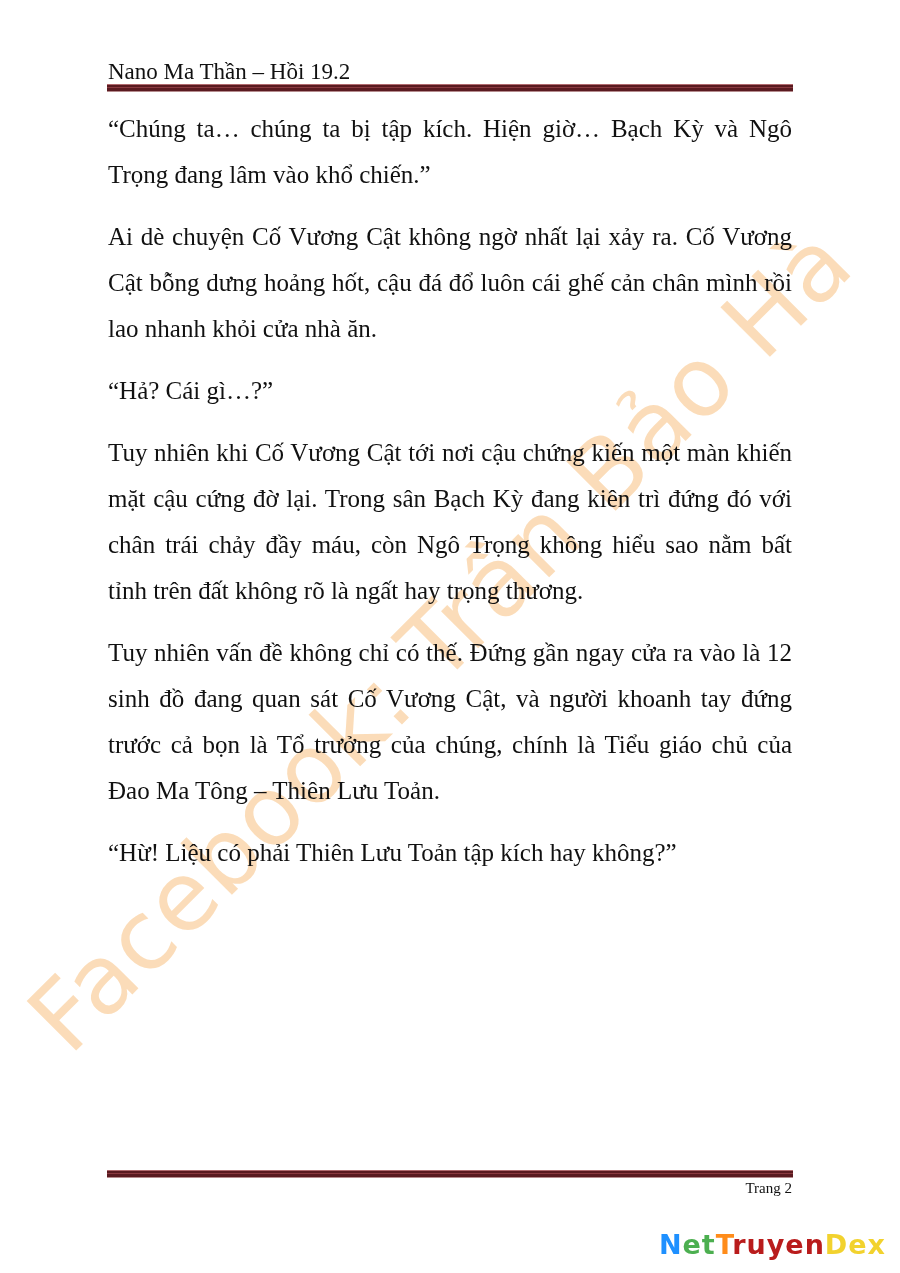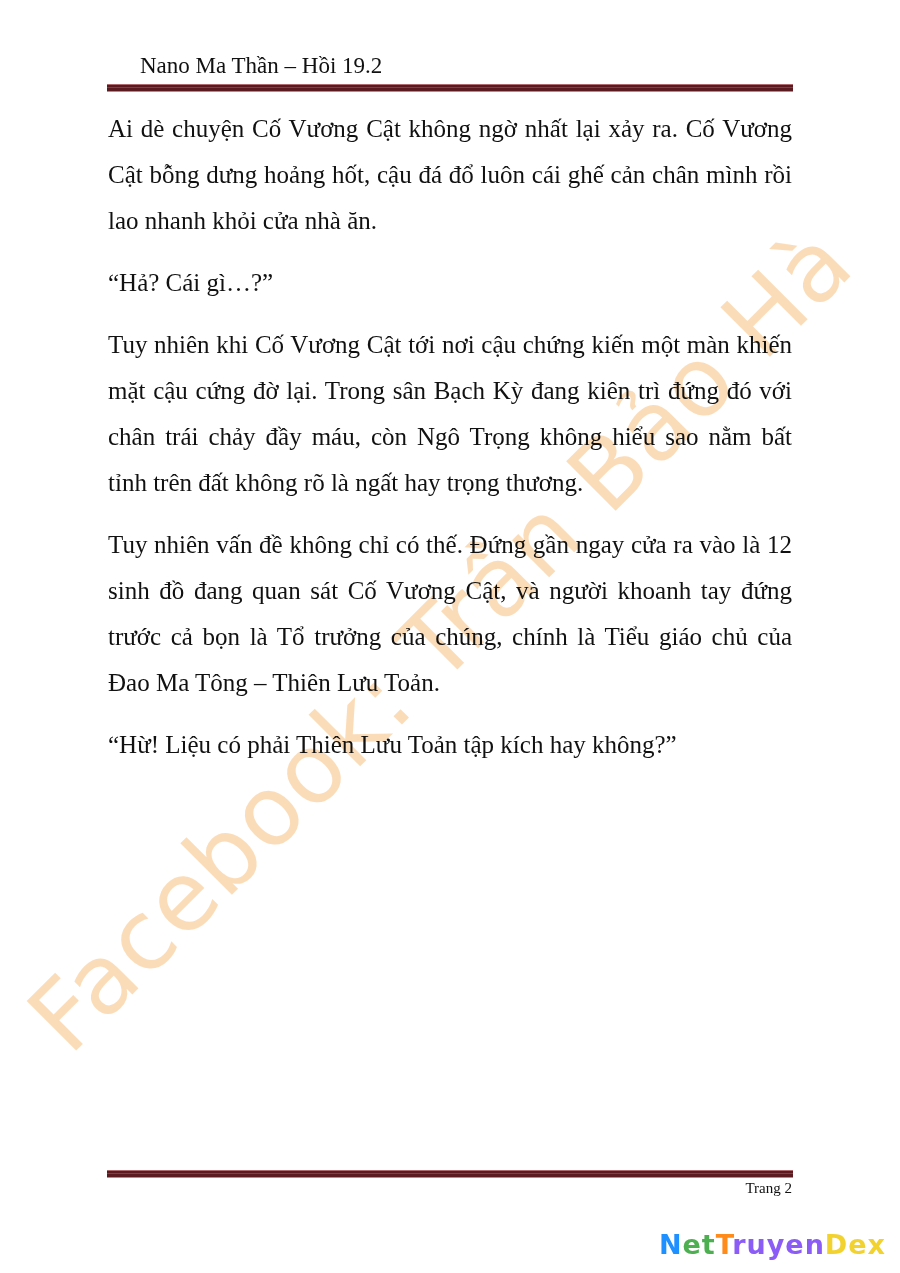--- a/index.html
+++ b/index.html
@@ -36,25 +36,24 @@
       z-index: 1;
     }
     .header {
       position: absolute;
       left: 108px;
       right: 108px;
       top: 52px;
       height: 34px;
       display: flex;
       justify-content: space-between;
-      align-items: flex-start;
+      align-items: flex-end;
       font-size: 23px;
       line-height: 28px;
       z-index: 2;
-      margin-left: 32px;
     }
     .rule {
       position: absolute;
       left: 107px;
       width: 686px;
       height: 6px;
       background: #5a1a20;
       border-top: 1px solid #b06a6e;
       border-bottom: 1px solid #b58c8e;
       z-index: 2;
@@ -108,28 +107,29 @@
 
   <div class="watermark">Facebook: Trần Bảo Hà</div>
 
   <div class="header">
     <span>Nano Ma Thần – Hồi 19.2</span>
   </div>
 
   <div class="rule top"></div>
 
   <div class="body">
+    <p>“Chúng ta… chúng ta bị tập kích. Hiện giờ… Bạch Kỳ và Ngô Trọng đang lâm vào khổ chiến.”</p>
     <p>Ai dè chuyện Cố Vương Cật không ngờ nhất lại xảy ra. Cố Vương Cật bỗng dưng hoảng hốt, cậu đá đổ luôn cái ghế cản chân mình rồi lao nhanh khỏi cửa nhà ăn.</p>
     <p>“Hả? Cái gì…?”</p>
     <p>Tuy nhiên khi Cố Vương Cật tới nơi cậu chứng kiến một màn khiến mặt cậu cứng đờ lại. Trong sân Bạch Kỳ đang kiên trì đứng đó với chân trái chảy đầy máu, còn Ngô Trọng không hiểu sao nằm bất tỉnh trên đất không rõ là ngất hay trọng thương.</p>
     <p>Tuy nhiên vấn đề không chỉ có thế. Đứng gần ngay cửa ra vào là 12 sinh đồ đang quan sát Cố Vương Cật, và người khoanh tay đứng trước cả bọn là Tổ trưởng của chúng, chính là Tiểu giáo chủ của Đao Ma Tông – Thiên Lưu Toản.</p>
     <p>“Hừ! Liệu có phải Thiên Lưu Toản tập kích hay không?”</p>
   </div>
 
   <div class="rule bottom"></div>
 
   <div class="footer-page">Trang 2</div>
 
   <div class="brand">
-    <span style="color: rgb(30, 144, 255);">N</span><span style="color: rgb(76, 175, 80); text-align: center;">et</span><span style="color: rgb(255, 140, 26);">T</span><span style="color: #8b5cf6; text-align: right;">ruyen</span><span style="color: rgb(242, 210, 46);">Dex</span>
+    <span style="color: rgb(30, 144, 255);">N</span><span style="color: rgb(76, 175, 80); text-align: center;">et</span><span style="color: rgb(255, 140, 26);">T</span><span style="color: #b91c1c; text-align: right;">ruyen</span><span style="color: rgb(242, 210, 46);">Dex</span>
   </div>
 
 </div>
 
 </body></html>

